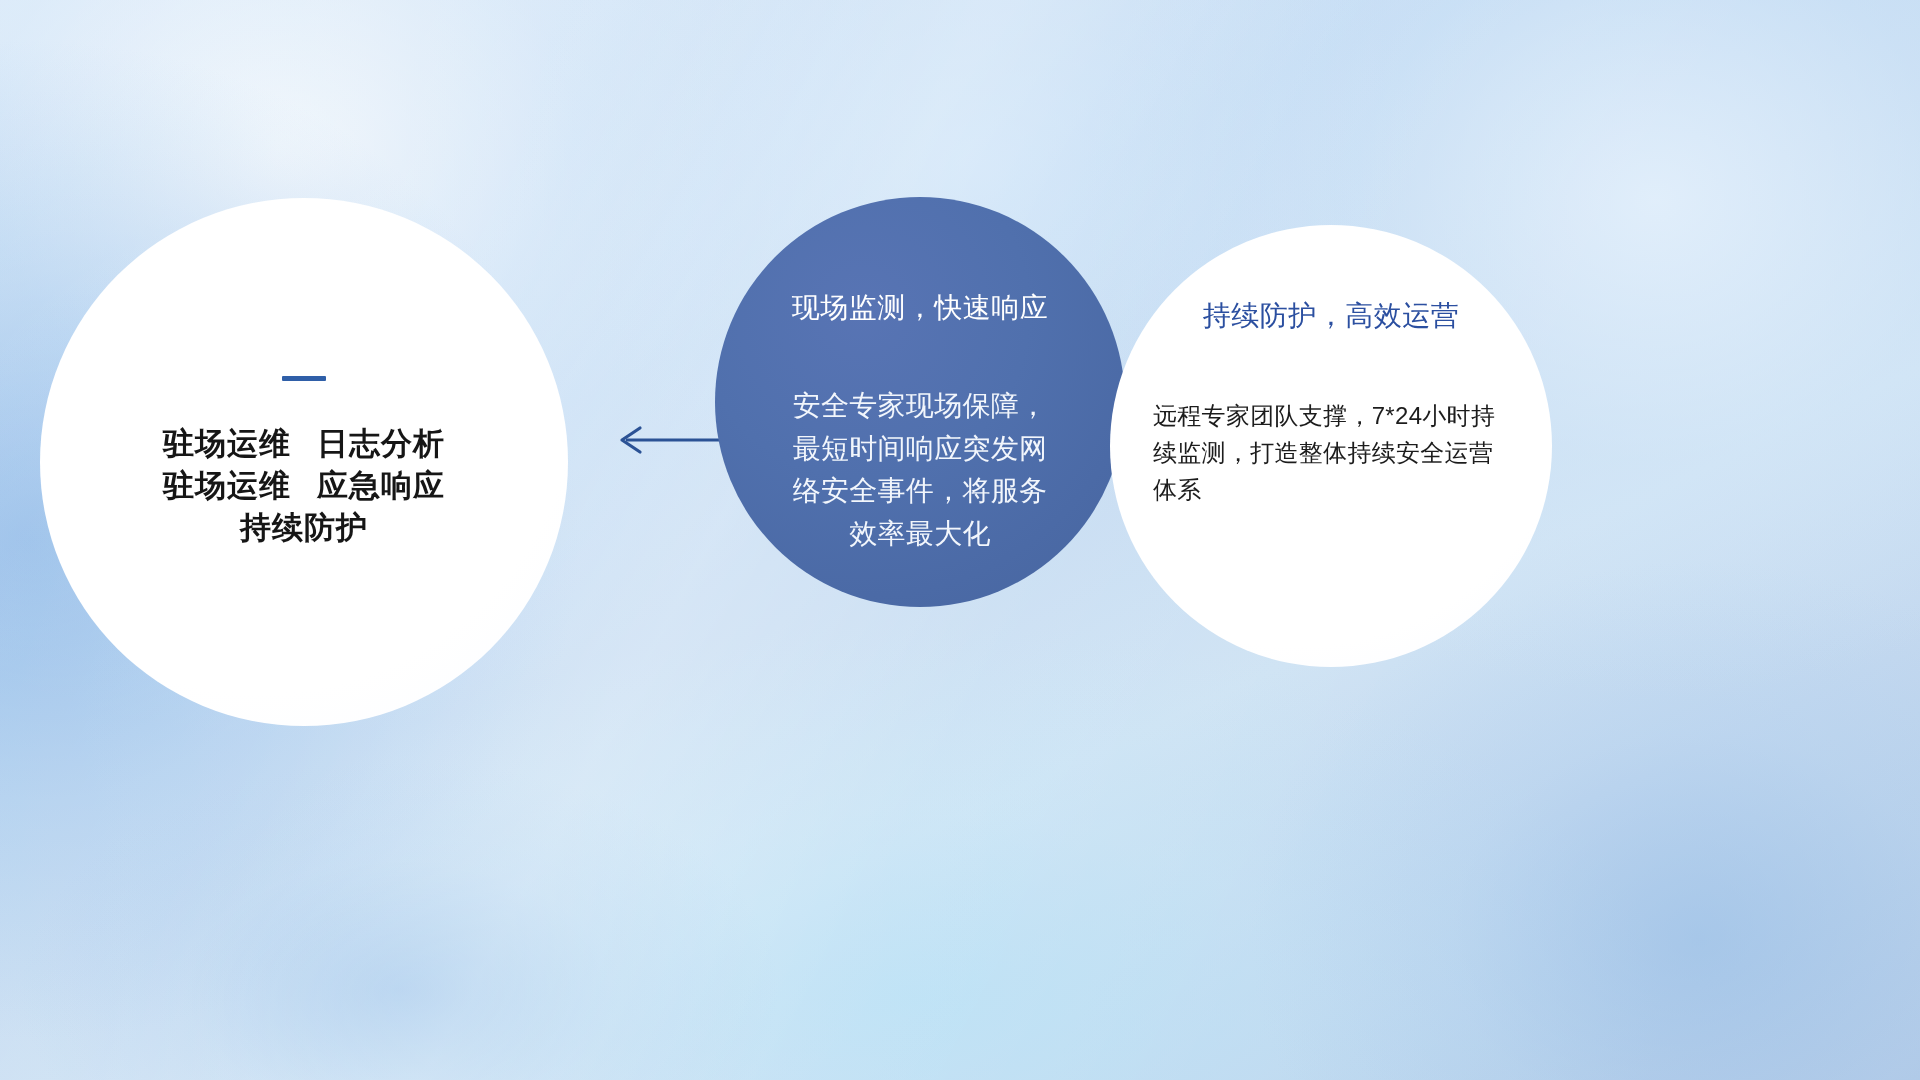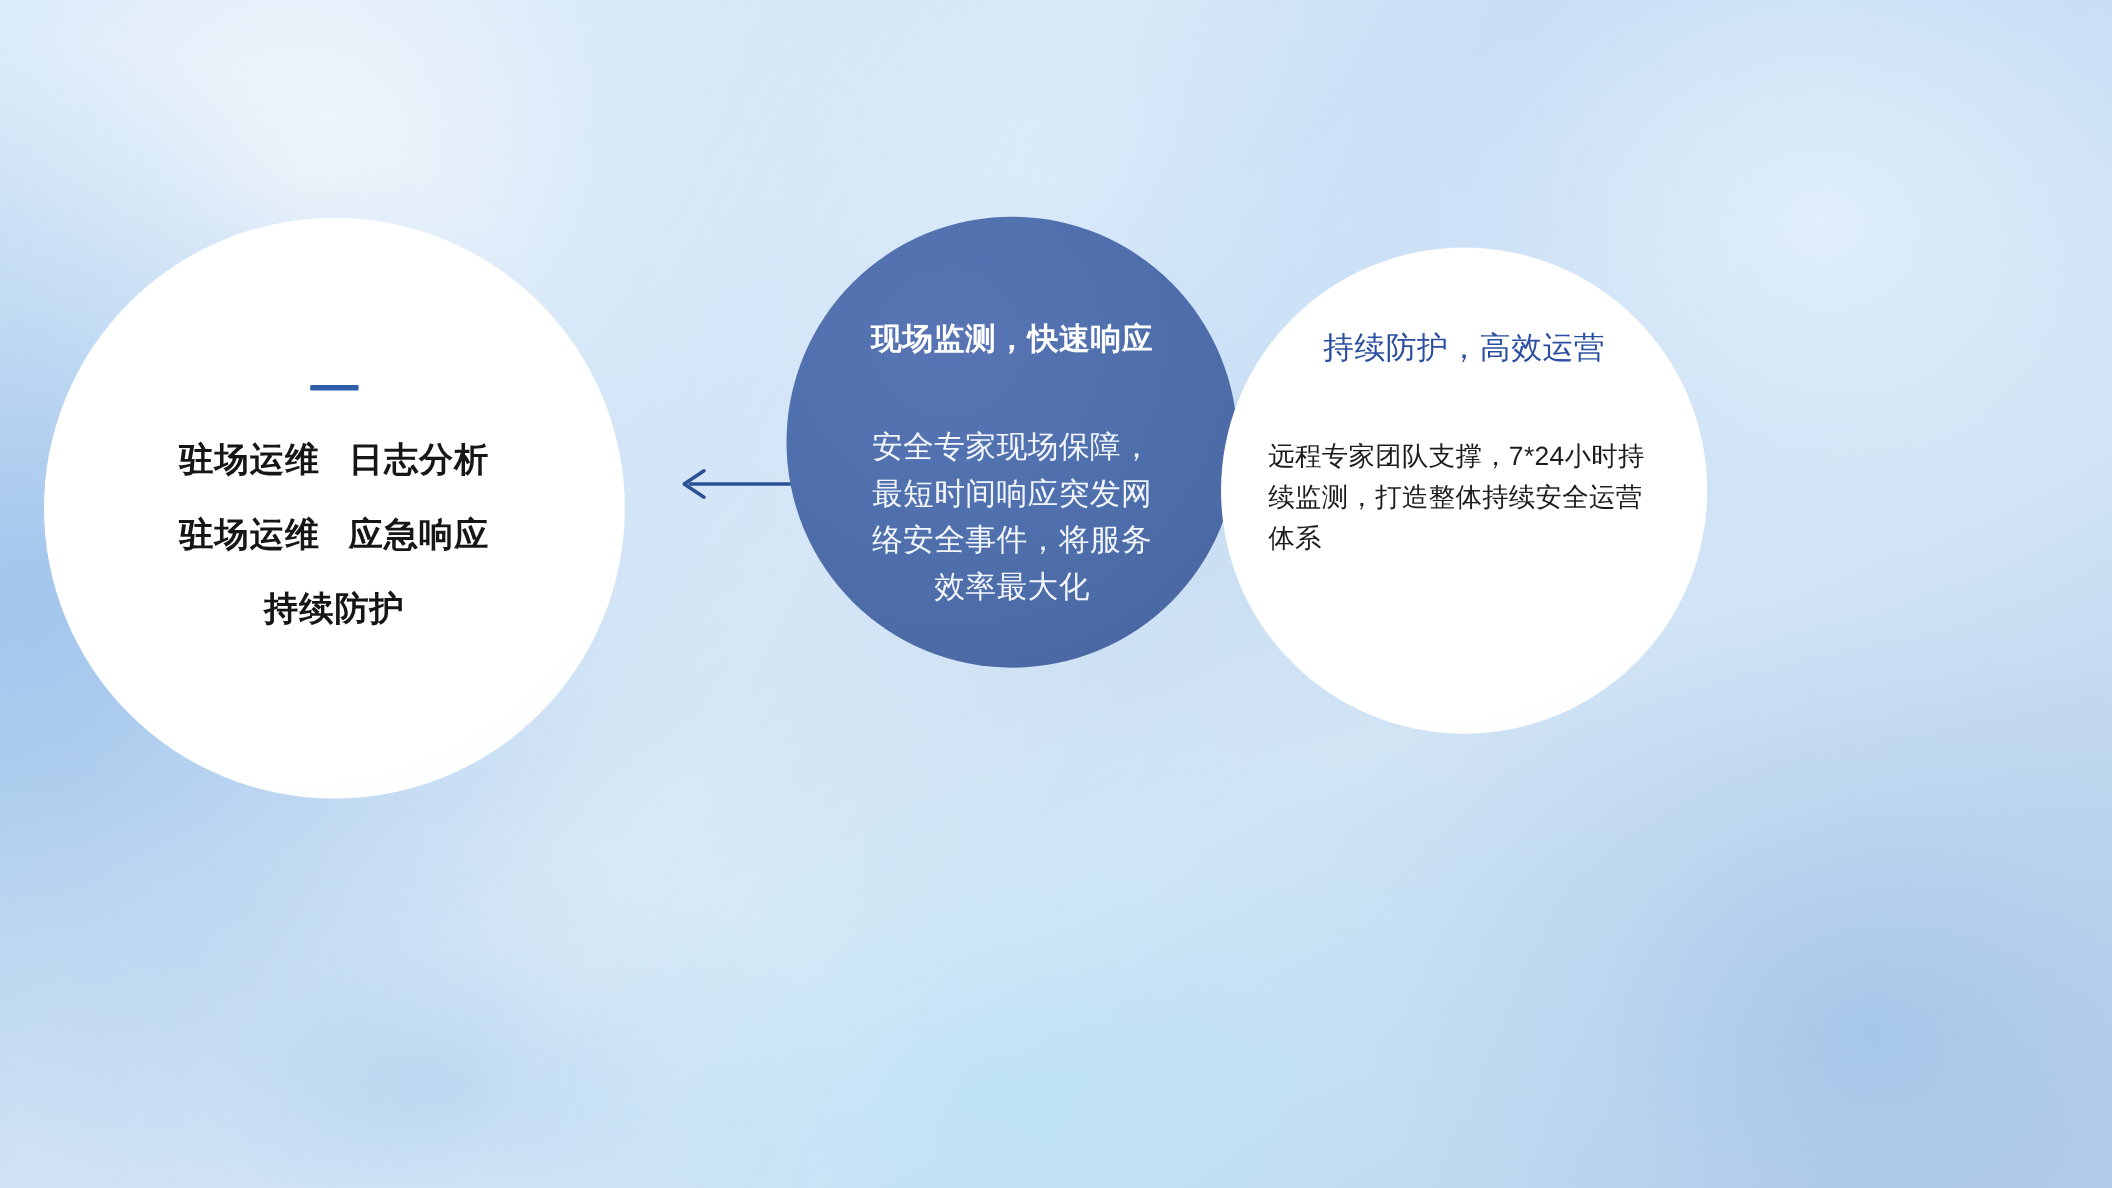--- a/index.html
+++ b/index.html
@@ -141,21 +141,20 @@
     width: 44px;
     height: 5px;
     background: #2f5fa8;
     border-radius: 1px;
     margin-bottom: 42px;
   }
   .left-lines {
     display: flex;
     flex-direction: column;
     align-items: center;
-    gap: 26px;
   }
   .left-line {
     font-size: 31px;
     font-weight: bold;
     color: #161616;
     letter-spacing: 1px;
     white-space: nowrap;
   }
   .left-line .gap { display: inline-block; width: 26px; }
 
@@ -168,21 +167,21 @@
     background: radial-gradient(circle at 36% 28%,
         #5874b4 0%, #5070ad 42%, #4b6aa6 72%, #47659f 100%);
     z-index: 5;
     display: flex;
     flex-direction: column;
     align-items: center;
     padding-top: 92px;
   }
   .mid-title {
     font-size: 28px;
-    font-weight: bold;
+    font-weight: normal;
     color: #ffffff;
     white-space: nowrap;
     letter-spacing: 0.5px;
   }
   .mid-body {
     margin-top: 58px;
     width: 268px;
     font-size: 28px;
     line-height: 1.52;
     color: #f2f6fc;

